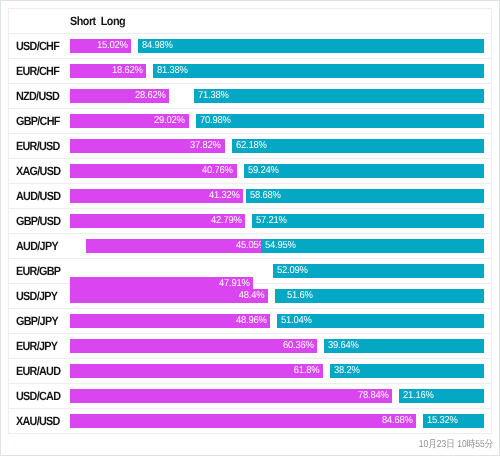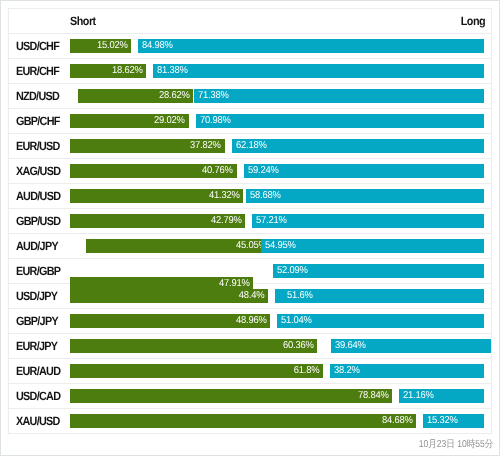--- a/index.html
+++ b/index.html
@@ -83,21 +83,20 @@
     font-weight: bold;
     color: #141414;
     letter-spacing: -0.55px;
     transform: scaleX(0.90);
     transform-origin: right center;
     margin-right: 6px;
   }
   .hdr-flex {
     display: flex;
     align-items: center;
-    justify-content: space-between;
   }
   .barwrap {
     position: relative;
     height: 24px;
   }
   .bar {
     position: absolute;
     top: 5.0px;
     height: 14px;
     box-sizing: border-box;
@@ -108,21 +107,21 @@
     white-space: nowrap;
     overflow: hidden;
   }
   .bar-value {
     display: inline-block;
     transform: scaleX(0.94);
   }
   .bar-short .bar-value { transform-origin: right center; }
   .bar-long  .bar-value { transform-origin: left center; }
   .bar-short {
-    background: #4d7c0f;
+    background: #d946ef;
     text-align: right;
     padding-right: 3.5px;
   }
   .bar-long {
     background: #04a8c4;
     text-align: left;
     padding-left: 4px;
   }
   #timestamp {
     position: absolute;
@@ -169,21 +168,21 @@
             <div class="barwrap">
               <div class="bar bar-short" style="left: 0px; width: 76.18px;"><span class="bar-value">18.62%</span></div>
               <div class="bar bar-long" style="left: 83.18px; width: 331.27px;"><span class="bar-value">81.38%</span></div>
             </div>
           </td>
         </tr>
         <tr>
           <td class="col-pair"><span class="pair-label">NZD/USD</span></td>
           <td class="col-bars">
             <div class="barwrap">
-              <div class="bar bar-short" style="left: 8px; width: 115px; padding-left: 46px;"><span class="bar-value">28.62%</span></div>
+              <div class="bar bar-short" style="left: 0px; width: 99px; padding-left: 46px;"><span class="bar-value">28.62%</span></div>
               <div class="bar bar-long" style="left: 124.093px; width: 290.357px;"><span class="bar-value">71.38%</span></div>
             </div>
           </td>
         </tr>
         <tr>
           <td class="col-pair"><span class="pair-label">GBP/CHF</span></td>
           <td class="col-bars">
             <div class="barwrap">
               <div class="bar bar-short" style="left: 0px; width: 118.73px;"><span class="bar-value">29.02%</span></div>
               <div class="bar bar-long" style="left: 125.73px; width: 288.72px;"><span class="bar-value">70.98%</span></div>
@@ -260,21 +259,21 @@
               <div class="bar bar-short" style="left: 0px; width: 200.31px;"><span class="bar-value">48.96%</span></div>
               <div class="bar bar-long" style="left: 207.31px; width: 207.14px;"><span class="bar-value">51.04%</span></div>
             </div>
           </td>
         </tr>
         <tr>
           <td class="col-pair"><span class="pair-label">EUR/JPY</span></td>
           <td class="col-bars">
             <div class="barwrap">
               <div class="bar bar-short" style="left: 0px; width: 246.951px;"><span class="bar-value">60.36%</span></div>
-              <div class="bar bar-long" style="left: 253.951px; width: 160.499px; margin-left: 7px;"><span class="bar-value">39.64%</span></div>
+              <div class="bar bar-long" style="left: 253.951px; width: 160.499px;"><span class="bar-value">39.64%</span></div>
             </div>
           </td>
         </tr>
         <tr>
           <td class="col-pair"><span class="pair-label">EUR/AUD</span></td>
           <td class="col-bars">
             <div class="barwrap">
               <div class="bar bar-short" style="left: 0px; width: 252.842px;"><span class="bar-value">61.8%</span></div>
               <div class="bar bar-long" style="left: 259.842px; width: 154.608px;"><span class="bar-value">38.2%</span></div>
             </div>

